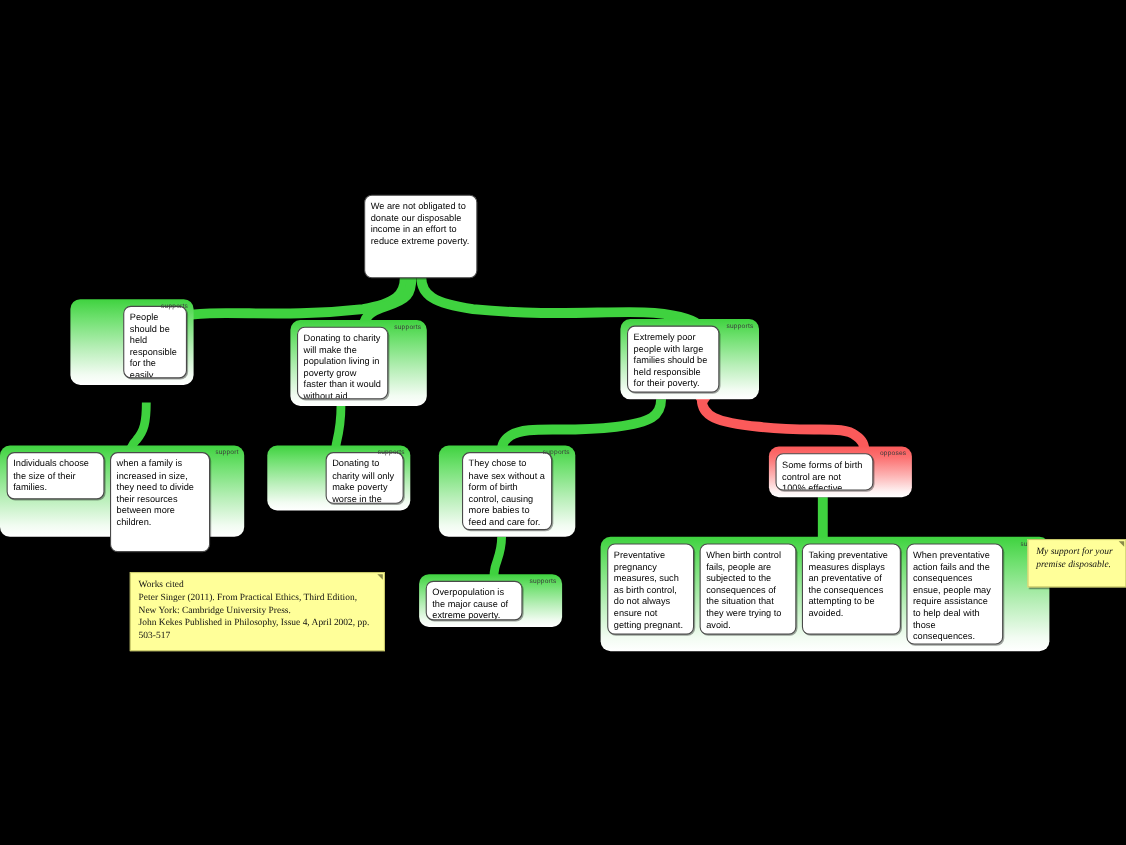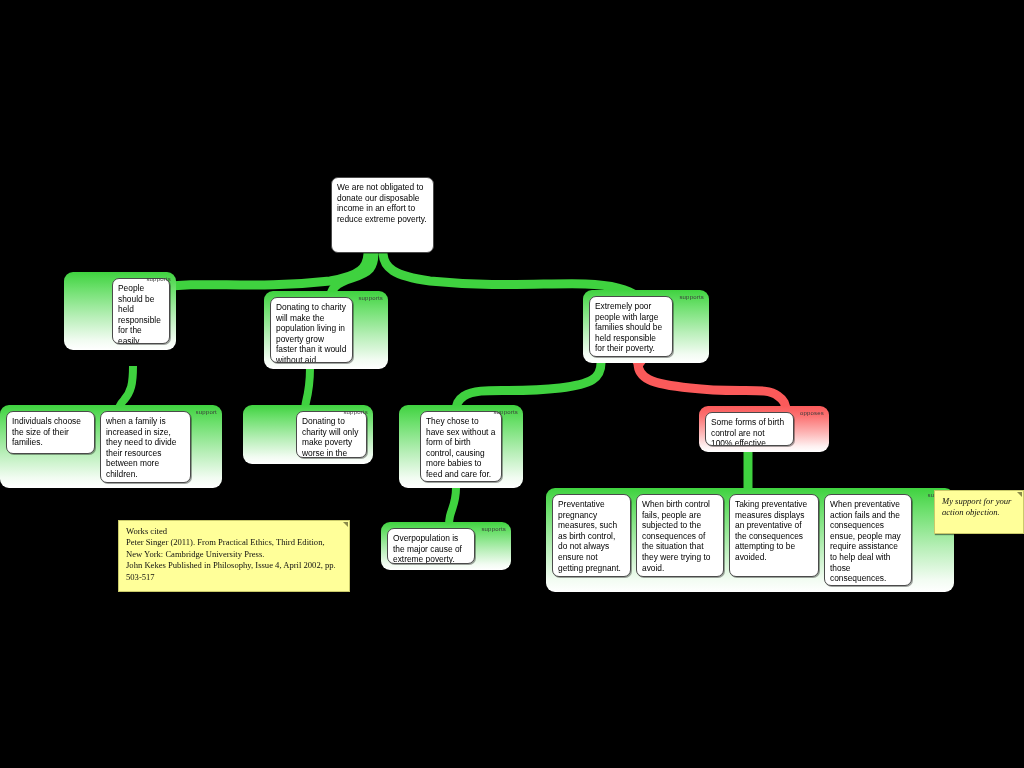--- a/index.html
+++ b/index.html
@@ -119,32 +119,32 @@
     <span class="reltag">supports</span>
   </div>
 
   <div class="group supports" style="left:264px;top:291px;width:124px;height:78px;">
     <div class="claim" style="width:83px;height:66px;">
       <span>Donating to charity will make the population living in poverty grow faster than it would without aid.</span>
     </div>
     <span class="reltag">supports</span>
   </div>
 
-  <div class="group supports" style="left:583px;top:290px;width:126px;height:73px;">
+  <div class="group supports" style="left:564px;top:290px;width:126px;height:73px;">
     <div class="claim" style="width:84px;height:61px;">
       <span>Extremely poor people with large families should be held responsible for their poverty.</span>
     </div>
     <span class="reltag">supports</span>
   </div>
 
   <div class="group supports" style="left:0px;top:405px;width:222px;height:83px;">
     <div class="claim" style="width:89px;height:43px;">
       <span>Individuals choose the size of their families.</span>
     </div>
-    <div class="claim" style="width:91px;height:72px;">
+    <div class="claim" style="width:91px;height:91px;">
       <span>when a family is increased in size, they need to divide their resources between more children.</span>
     </div>
     <span class="reltag">support</span>
   </div>
 
   <div class="group supports" style="left:243px;top:405px;width:130px;height:59px;">
     <div class="claim" style="width:88px;height:47px;margin-left:47px;">
       <span>Donating to charity will only make poverty worse in the long run.</span>
     </div>
     <span class="reltag">supports</span>
@@ -189,16 +189,16 @@
 
   <div class="note works" style="left:118px;top:520px;width:232px;height:72px;">
     <span class="fold"></span>
     <div class="note-line">Works cited
 Peter Singer (2011). From Practical Ethics, Third Edition, New York: Cambridge University Press.
 John Kekes Published in Philosophy, Issue 4, April 2002, pp. 503-517</div>
   </div>
 
   <div class="note premise" style="left:934px;top:490px;width:90px;height:44px;">
     <span class="fold"></span>
-    <div class="note-line">My support for your action objection.</div>
+    <div class="note-line">My support for your premise disposable.</div>
   </div>
 
 </div>
 
 </body></html>

